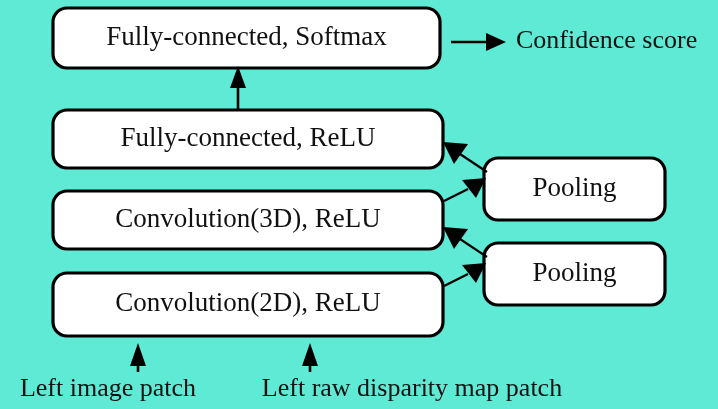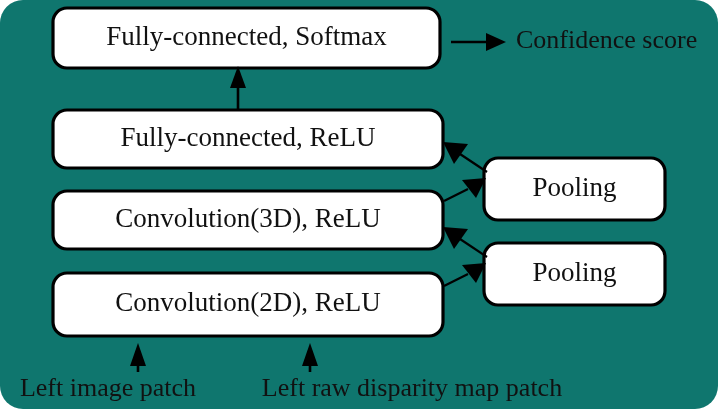--- a/index.html
+++ b/index.html
@@ -10,22 +10,21 @@
   body {
     width: 718px;
     height: 409px;
     overflow: hidden;
     font-family: "Liberation Serif", "DejaVu Serif", serif;
   }
   #diagram-root {
     position: relative;
     width: 718px;
     height: 409px;
-    background: #0f766e;
-    border-radius: 23px;
+    background: #5eead4;
   }
   #diagram-svg {
     position: absolute;
     top: 0;
     left: 0;
     width: 718px;
     height: 409px;
     display: block;
   }
   .box-rect {

